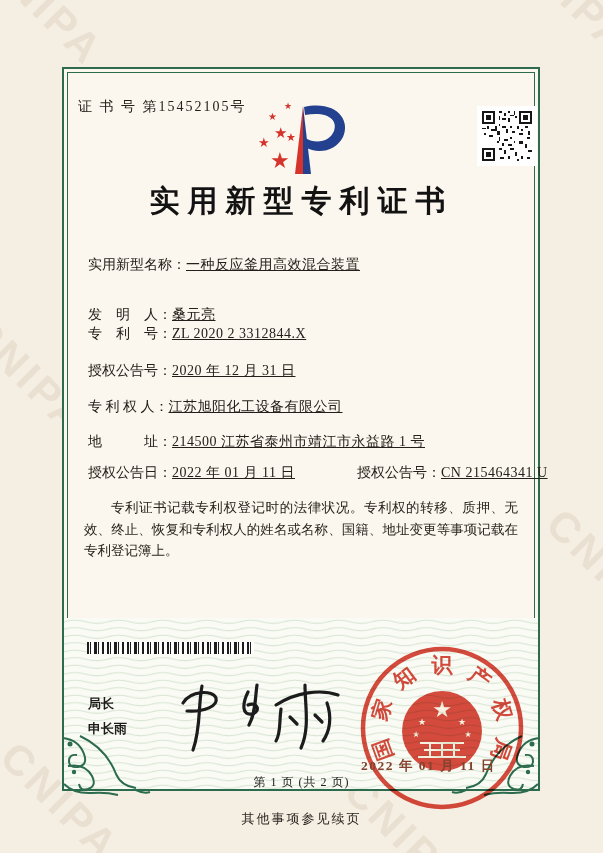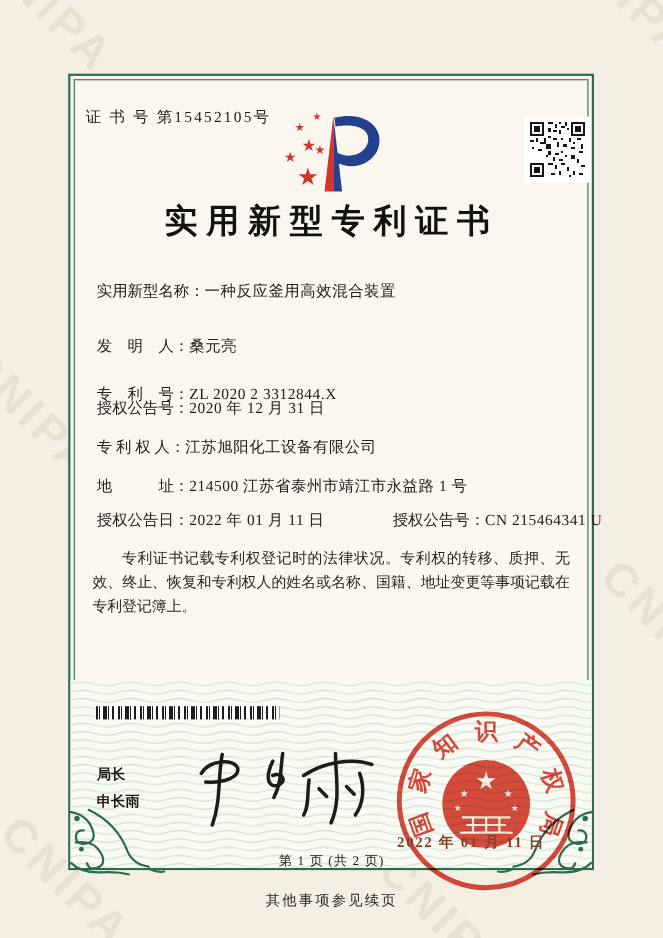--- a/index.html
+++ b/index.html
@@ -54,22 +54,22 @@
 
   .title {
     position:absolute; left:0; top:181px; width:100%; z-index:4;
     text-align:center; font-size:30px; font-weight:bold;
     letter-spacing:8px; color:#121212;
   }
 
   
   .row { position:absolute; left:88px; z-index:4; font-size:14px; white-space:nowrap; }
   .row .lab { color:#23201c; }
-  .row .val { color:#23201c; letter-spacing:0.5px; }
-  .r0 { top:256px; } .r1 { top:306px; } .r2 { top:325px;margin-top:25px; }
+  .row .val { color:#23201c; letter-spacing:0.5px;text-decoration:underline; }
+  .r0 { top:256px; } .r1 { top:306px; } .r2 { top:325px; }
   .r3 { top:362px; } .r4 { top:398px; } .r5 { top:433px; }
   .r6 { top:464px; }
   .grant-no { position:absolute; left:269px; top:0; }
 
   
   .bodytext {
     position:absolute; left:84px; top:497px; width:434px; z-index:4;
     font-size:13.5px; line-height:21.5px; text-align:justify; color:#29241e;
   }
   .bodytext p { text-indent:2em; }

